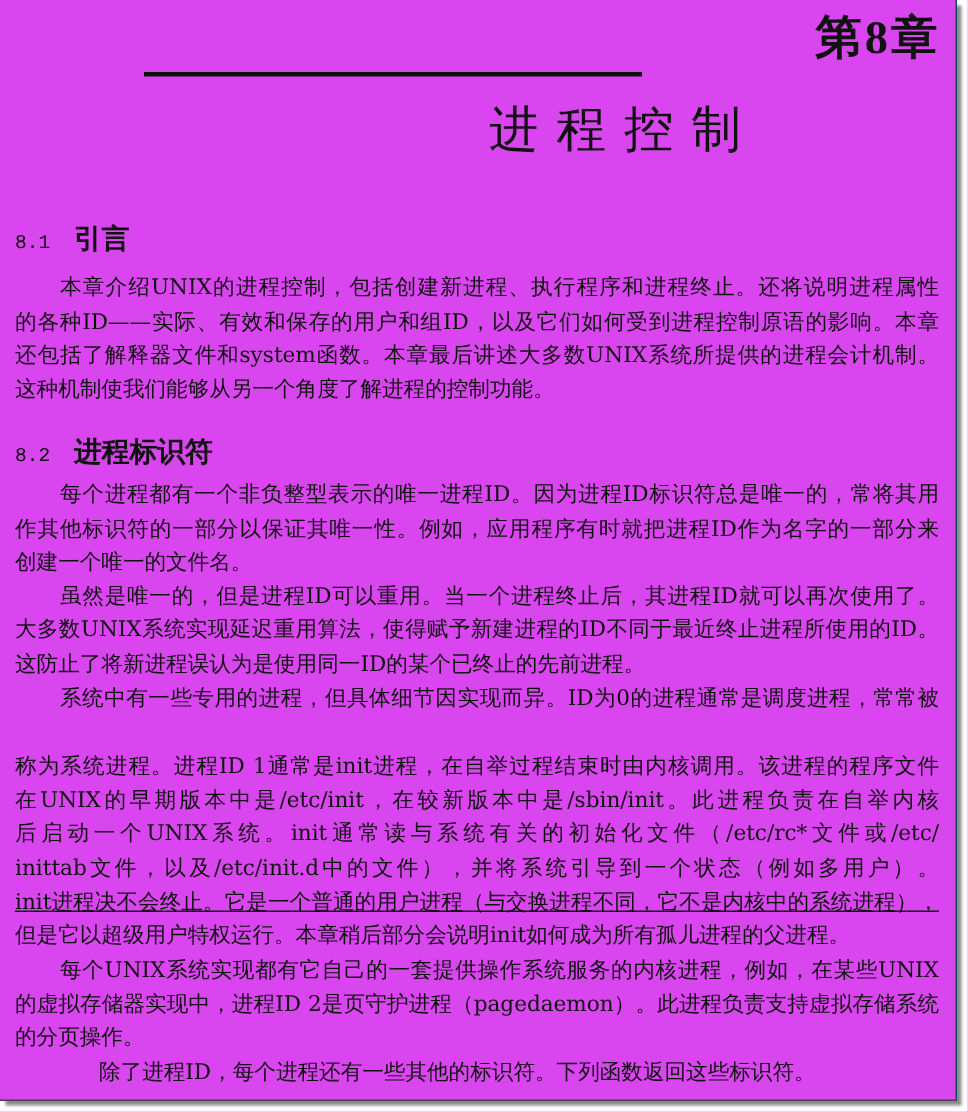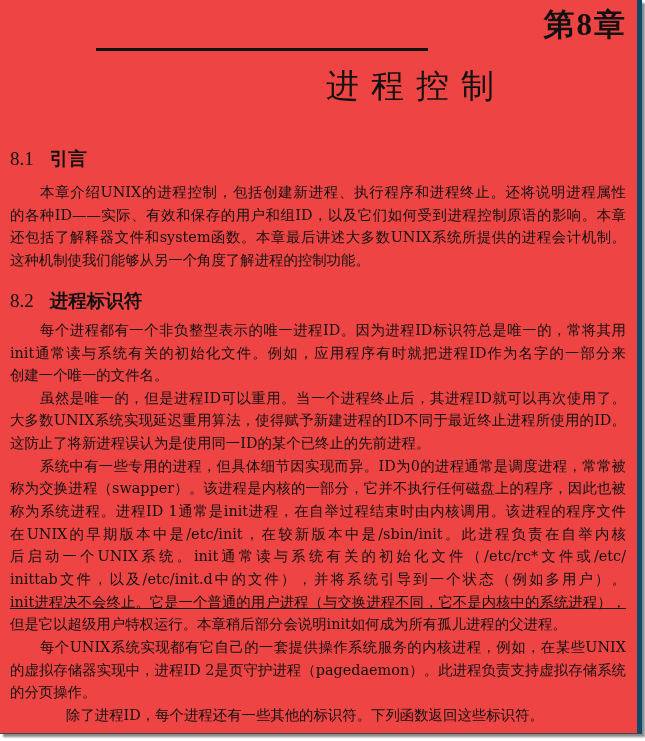--- a/index.html
+++ b/index.html
@@ -1,22 +1,22 @@
 <!DOCTYPE html>
 <html><head>
 <meta charset="utf-8">
 <style>
   html, body { margin:0; padding:0; background:#ffffff; }
   body { width:645px; height:741px; position:relative; overflow:hidden; font-family:"DejaVu Serif","Liberation Serif",serif; color:#111; }
-  .page { position:absolute; left:0; top:0; width:637px; height:733px; background:#ef4444; border-right:5px solid #0c4a6e; border-bottom:1px solid #444; box-shadow:3px 3px 2px #8a8a8a; }
+  .page { position:absolute; left:0; top:0; width:637px; height:733px; background:#d946ef; border-right:1px solid #0c4a6e; border-bottom:1px solid #444; box-shadow:3px 3px 2px #8a8a8a; }
   .chapter-num { position:absolute; right:10px; top:4px; font-family:"Liberation Serif","DejaVu Serif",serif; font-weight:bold; font-size:31px; letter-spacing:2px; white-space:nowrap; }
   .chapter-rule { position:absolute; left:96px; top:48px; width:332px; height:3px; background:#111; }
   .chapter-title { position:absolute; left:326px; top:64px; font-family:"DejaVu Serif",serif; font-weight:normal; font-size:33px; letter-spacing:12px; white-space:nowrap; }
   .sec-h { position:absolute; left:10px; font-family:"DejaVu Sans","Liberation Sans",sans-serif; font-weight:bold; font-size:18.5px; white-space:nowrap; }
-  .sec-h .num { font-weight:normal; margin-right:16px; font-family:Liberation Serif, serif; font-size:19px; }
+  .sec-h .num { font-weight:normal; margin-right:16px; font-family:Liberation Mono, monospace; font-size:13px; }
   .line { position:absolute; left:10px; width:616px; font-size:14.4px; line-height:18px; white-space:nowrap; text-align:justify; text-align-last:justify; font-family:"DejaVu Serif","Liberation Serif",serif; }
   .line.indent { left:40px; width:586px; }
   .line.last { text-align-last:left; }
 </style>
 </head>
 <body>
 
 <div class="page">
 
   <div class="chapter-num">第8章</div>
@@ -30,27 +30,26 @@
   <div class="line indent" style="top:183px;">本章介绍UNIX的进程控制，包括创建新进程、执行程序和进程终止。还将说明进程属性</div>
   <div class="line" style="top:206px;">的各种ID——实际、有效和保存的用户和组ID，以及它们如何受到进程控制原语的影响。本章</div>
   <div class="line" style="top:228px;">还包括了解释器文件和system函数。本章最后讲述大多数UNIX系统所提供的进程会计机制。</div>
   <div class="line last" style="top:251px;">这种机制使我们能够从另一个角度了解进程的控制功能。</div>
 
   <div class="sec-h" style="top:288px;">
     <span class="num">8.2</span><span>进程标识符</span>
   </div>
 
   <div class="line indent" style="top:321px;">每个进程都有一个非负整型表示的唯一进程ID。因为进程ID标识符总是唯一的，常将其用</div>
-  <div class="line" style="top:344px;">init通常读与系统有关的初始化文件。例如，应用程序有时就把进程ID作为名字的一部分来</div>
+  <div class="line" style="top:344px;">作其他标识符的一部分以保证其唯一性。例如，应用程序有时就把进程ID作为名字的一部分来</div>
   <div class="line last" style="top:366px;">创建一个唯一的文件名。</div>
   <div class="line indent" style="top:389px;">虽然是唯一的，但是进程ID可以重用。当一个进程终止后，其进程ID就可以再次使用了。</div>
   <div class="line" style="top:411px;">大多数UNIX系统实现延迟重用算法，使得赋予新建进程的ID不同于最近终止进程所使用的ID。</div>
   <div class="line last" style="top:434px;">这防止了将新进程误认为是使用同一ID的某个已终止的先前进程。</div>
   <div class="line indent" style="top:457px;">系统中有一些专用的进程，但具体细节因实现而异。ID为0的进程通常是调度进程，常常被</div>
-  <div class="line" style="top:479px;">称为交换进程（swapper）。该进程是内核的一部分，它并不执行任何磁盘上的程序，因此也被</div>
   <div class="line" style="top:502px;">称为系统进程。进程ID 1通常是init进程，在自举过程结束时由内核调用。该进程的程序文件</div>
   <div class="line" style="top:525px;">在UNIX的早期版本中是/etc/init，在较新版本中是/sbin/init。此进程负责在自举内核</div>
   <div class="line" style="top:547px;">后启动一个UNIX系统。init通常读与系统有关的初始化文件（/etc/rc*文件或/etc/</div>
   <div class="line" style="top:570px;">inittab文件，以及/etc/init.d中的文件），并将系统引导到一个状态（例如多用户）。</div>
   <div class="line" style="top:593px;text-decoration:underline;">init进程决不会终止。它是一个普通的用户进程（与交换进程不同，它不是内核中的系统进程），</div>
   <div class="line last" style="top:615px;">但是它以超级用户特权运行。本章稍后部分会说明init如何成为所有孤儿进程的父进程。</div>
   <div class="line indent" style="top:638px;">每个UNIX系统实现都有它自己的一套提供操作系统服务的内核进程，例如，在某些UNIX</div>
   <div class="line" style="top:661px;">的虚拟存储器实现中，进程ID 2是页守护进程（pagedaemon）。此进程负责支持虚拟存储系统</div>
   <div class="line last" style="top:683px;">的分页操作。</div>
   <div class="line indent last" style="top:706px;margin-left:26px;">除了进程ID，每个进程还有一些其他的标识符。下列函数返回这些标识符。</div>

